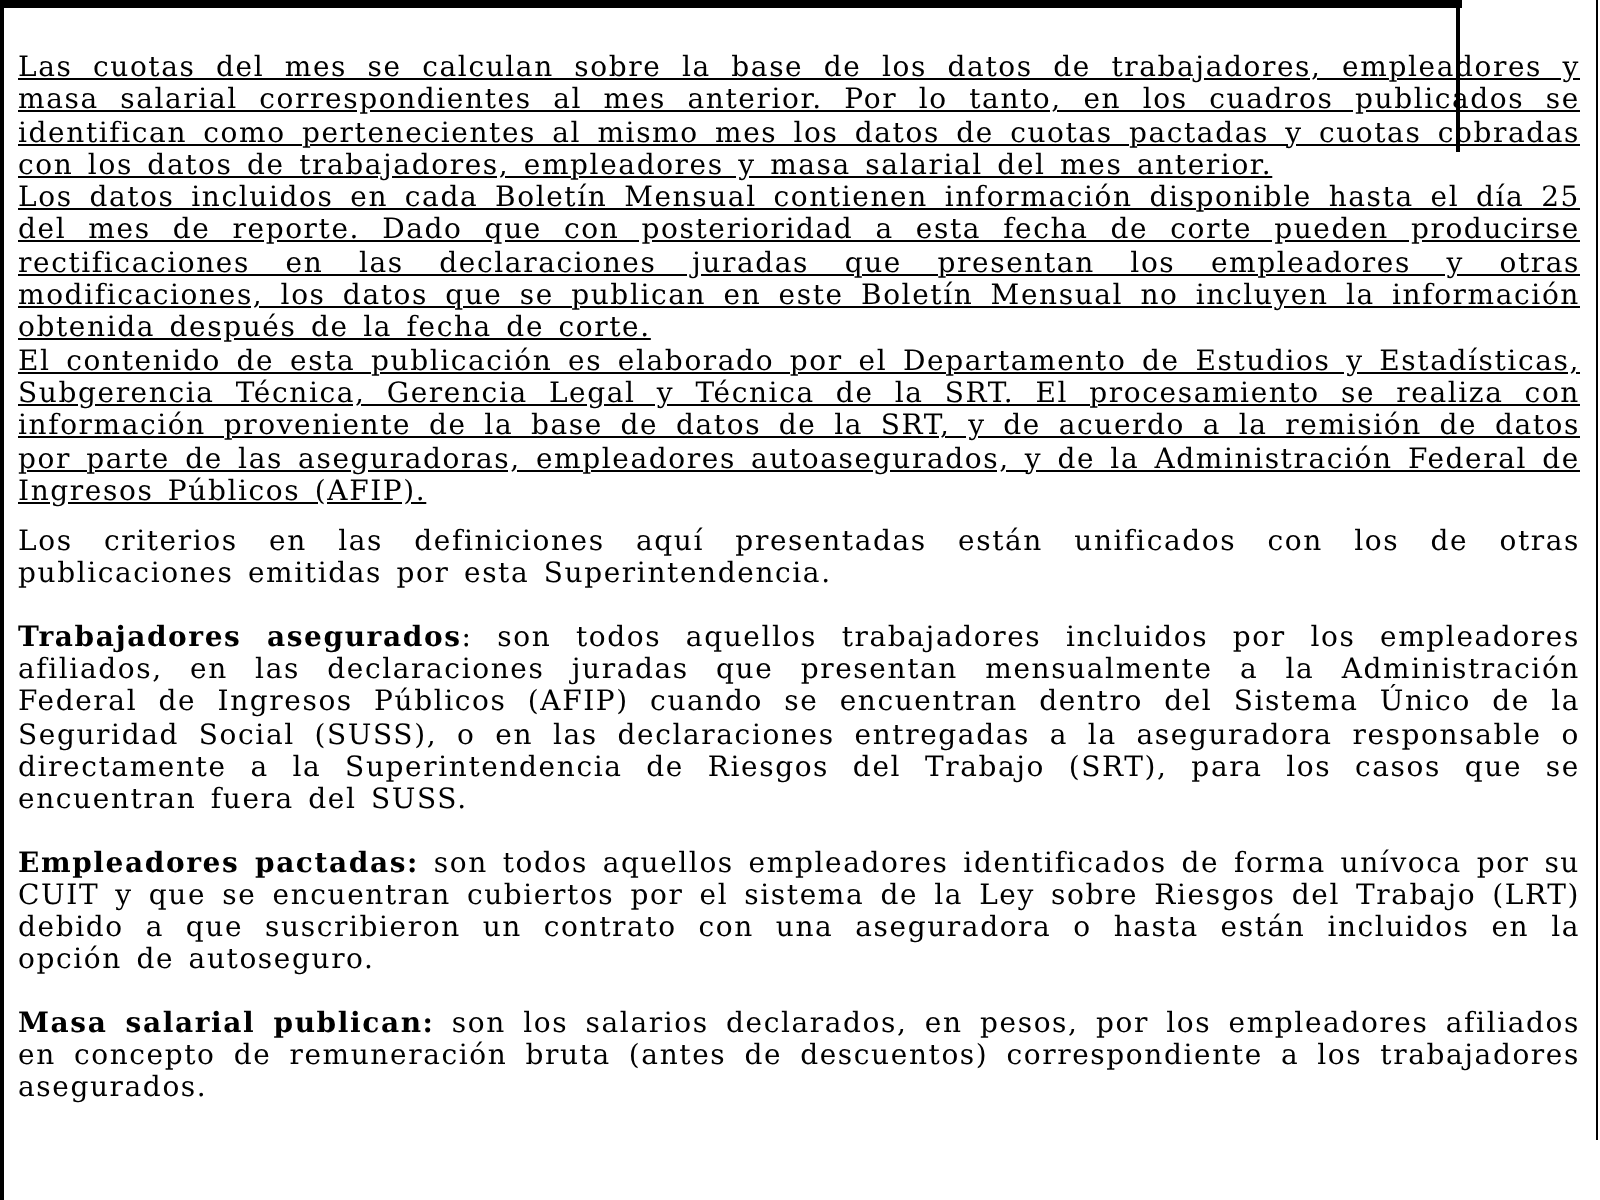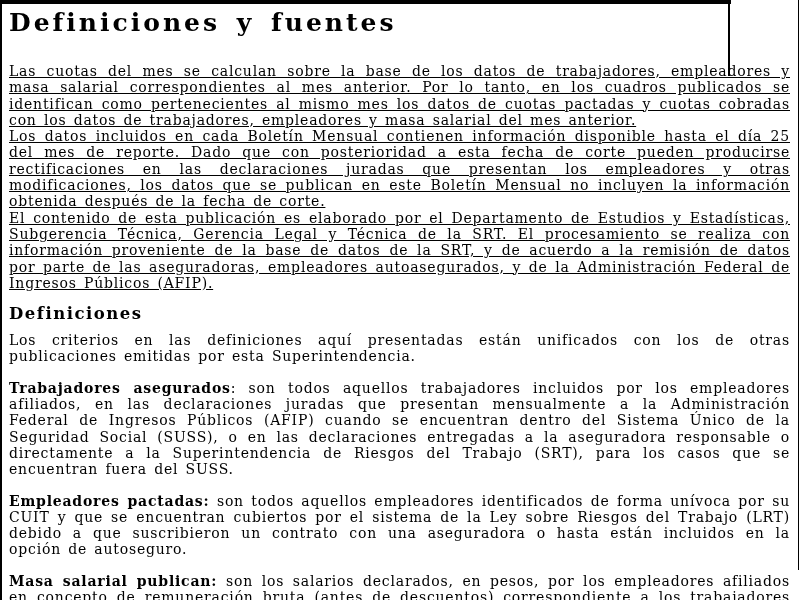--- a/index.html
+++ b/index.html
@@ -42,29 +42,27 @@
 </head>
 <body>
 
 <div class="rule" id="rule-top"></div>
 <div class="rule" id="rule-left"></div>
 <div class="rule" id="rule-right-short"></div>
 <div class="rule" id="rule-right-edge"></div>
 
 <div class="content">
 
-  <h1 class="title">Definiciones y fuentes</h1>
 
   <div class="intro-block body-text">
     <p>Las cuotas del mes se calculan sobre la base de los datos de trabajadores, empleadores y masa salarial correspondientes al mes anterior. Por lo tanto, en los cuadros publicados se identifican como pertenecientes al mismo mes los datos de cuotas pactadas y cuotas cobradas con los datos de trabajadores, empleadores y masa salarial del mes anterior.</p>
     <p>Los datos incluidos en cada Boletín Mensual contienen información disponible hasta el día 25 del mes de reporte. Dado que con posterioridad a esta fecha de corte pueden producirse rectificaciones en las declaraciones juradas que presentan los empleadores y otras modificaciones, los datos que se publican en este Boletín Mensual no incluyen la información obtenida después de la fecha de corte.</p>
     <p>El contenido de esta publicación es elaborado por el Departamento de Estudios y Estadísticas, Subgerencia Técnica, Gerencia Legal y Técnica de la SRT. El procesamiento se realiza con información proveniente de la base de datos de la SRT, y de acuerdo a la remisión de datos por parte de las aseguradoras, empleadores autoasegurados, y de la Administración Federal de Ingresos Públicos (AFIP).</p>
   </div>
 
-  <div class="section-heading">Definiciones</div>
 
   <p class="section-intro body-text">Los criterios en las definiciones aquí presentadas están unificados con los de otras publicaciones emitidas por esta Superintendencia.</p>
 
   <p class="definition body-text"><span class="term">Trabajadores asegurados</span><span>: son todos aquellos trabajadores incluidos por los empleadores afiliados, en las declaraciones juradas que presentan mensualmente a la Administración Federal de Ingresos Públicos (AFIP) cuando se encuentran dentro del Sistema Único de la Seguridad Social (SUSS), o en las declaraciones entregadas a la aseguradora responsable o directamente a la Superintendencia de Riesgos del Trabajo (SRT), para los casos que se encuentran fuera del SUSS.</span></p>
 
   <p class="definition body-text"><span class="term">Empleadores pactadas:</span><span> son todos aquellos empleadores identificados de forma unívoca por su CUIT y que se encuentran cubiertos por el sistema de la Ley sobre Riesgos del Trabajo (LRT) debido a que suscribieron un contrato con una aseguradora o hasta están incluidos en la opción de autoseguro.</span></p>
 
   <p class="definition body-text"><span class="term">Masa salarial publican:</span><span> son los salarios declarados, en pesos, por los empleadores afiliados en concepto de remuneración bruta (antes de descuentos) correspondiente a los trabajadores asegurados.</span></p>
 
 </div>

